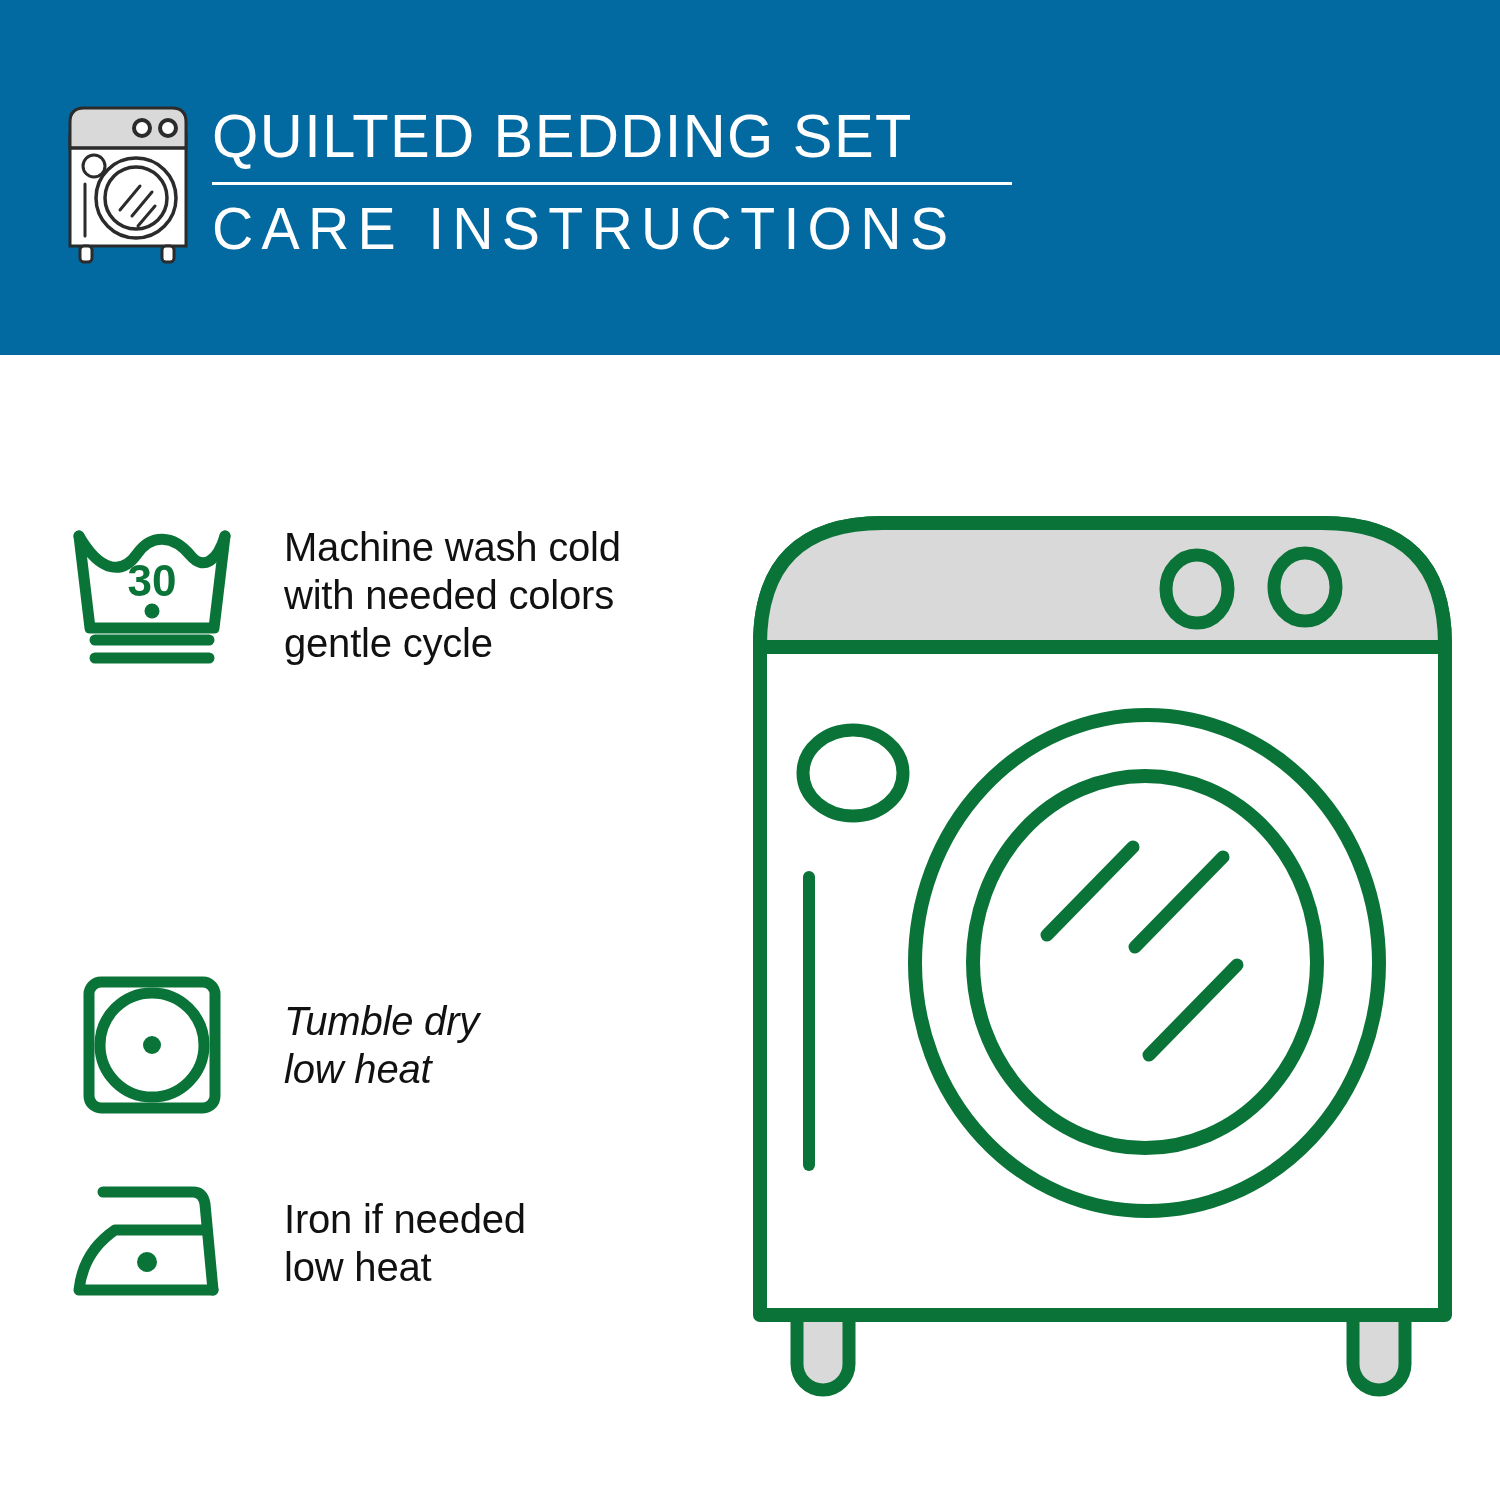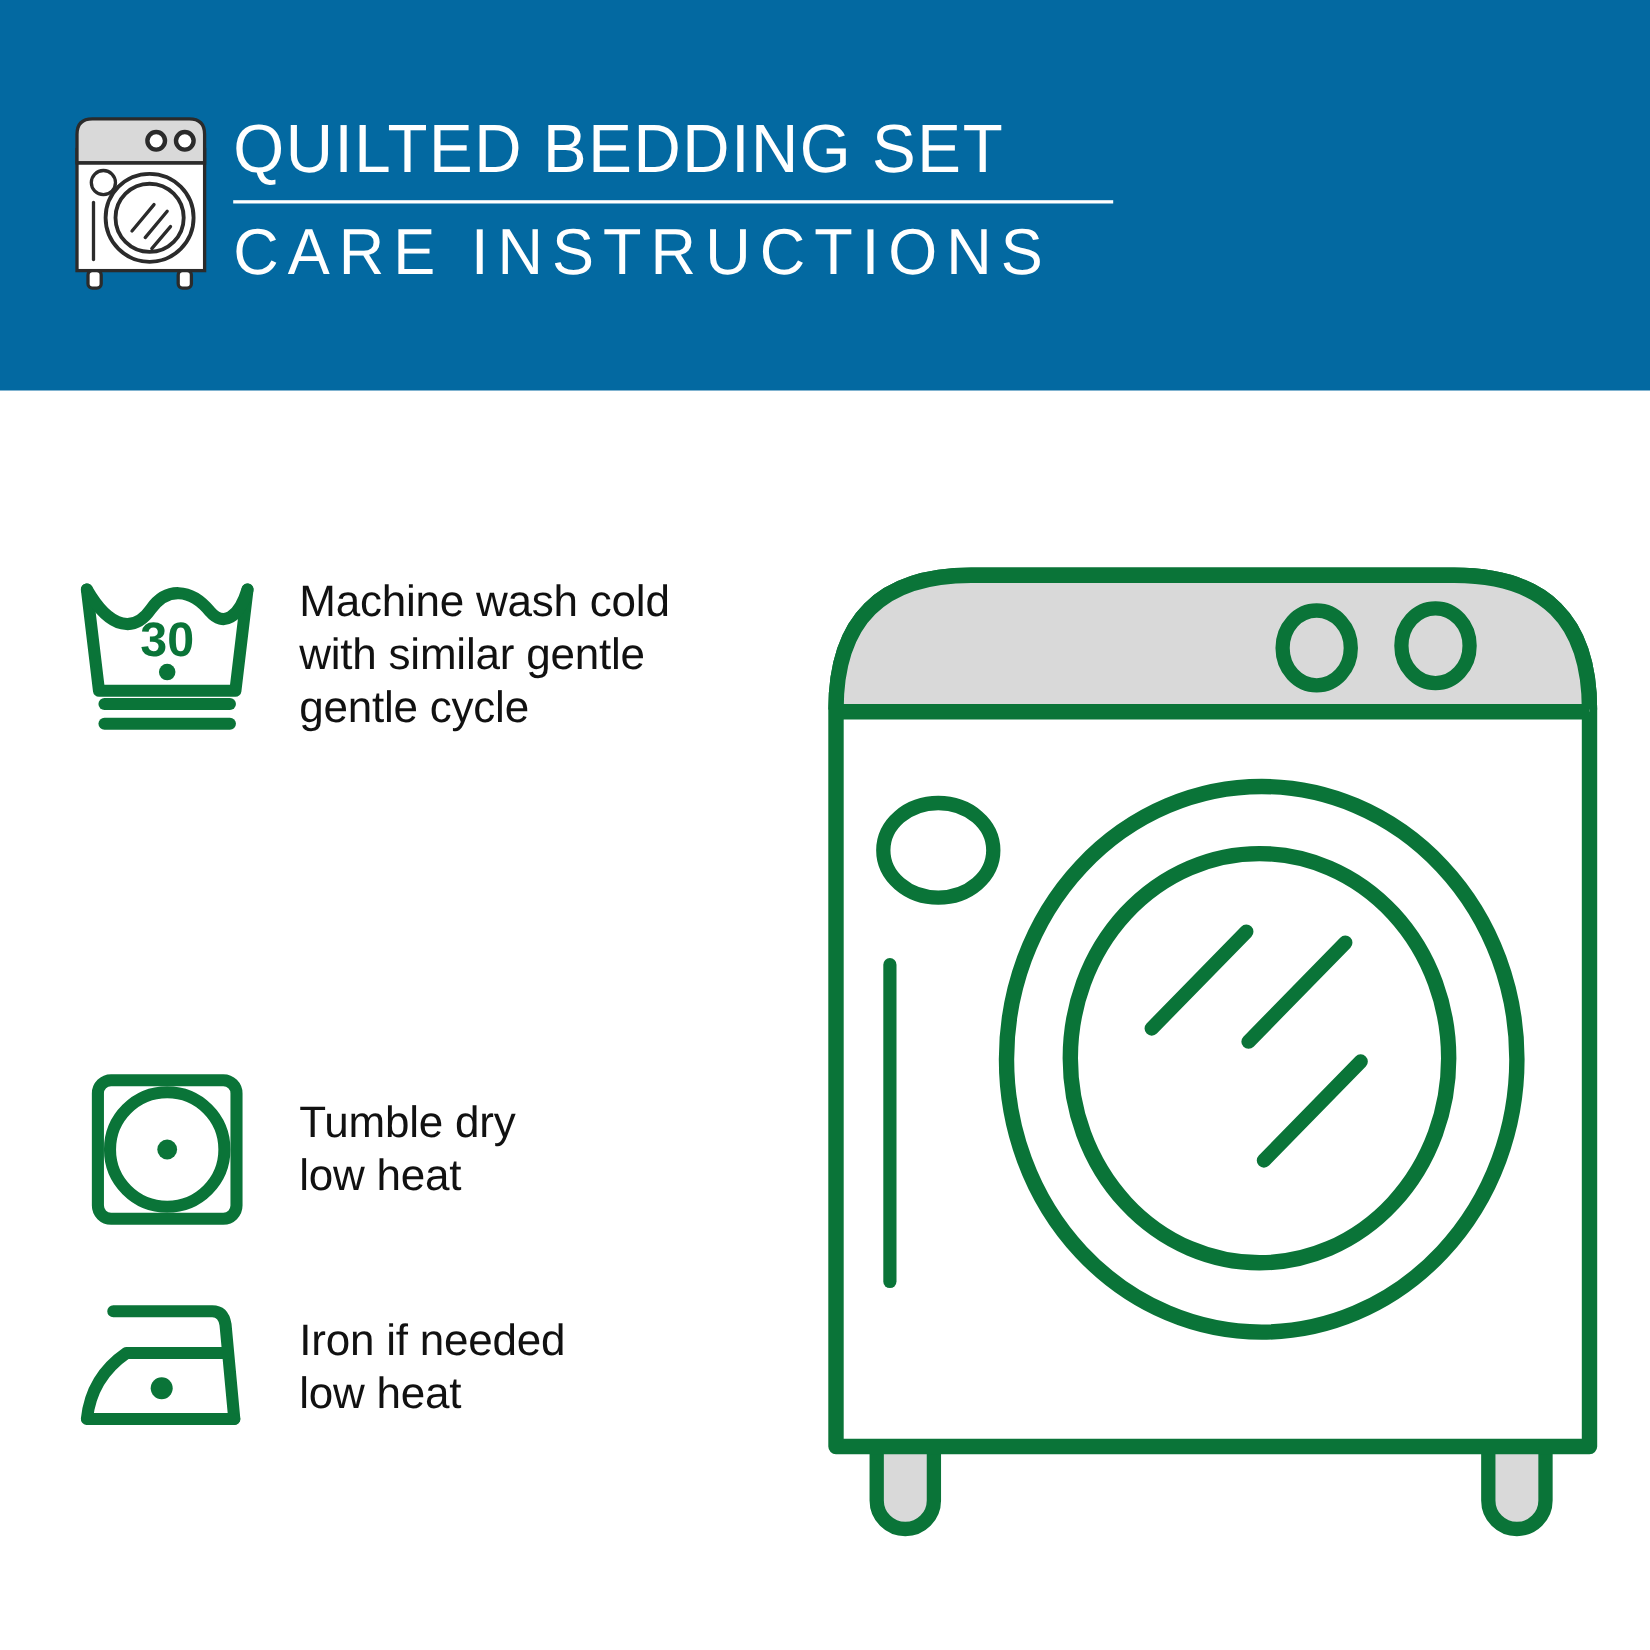--- a/index.html
+++ b/index.html
@@ -84,24 +84,25 @@
     width: 730px;
     height: 1145px;
   }
   .care-row {
     position: absolute;
     left: 62px;
     display: flex;
     flex-direction: row;
     align-items: center;
     width: 650px;
+    gap: 12px;
   }
   .care-row.r1 { top: 160px; }
   .care-row.r2 { top: 378px; }
-  .care-row.r3 { top: 610px; }
+  .care-row.r3 { top: 610px; font-style: italic; }
   .care-row.r4 { top: 808px; }
 
   .care-symbol {
     flex: 0 0 auto;
     width: 180px;
     height: 160px;
     display: flex;
     align-items: center;
     justify-content: center;
   }
@@ -178,21 +179,21 @@
 
         <line x1="28" y1="120" x2="142" y2="120" stroke="#0a7438" stroke-width="11" stroke-linecap="round"></line>
         <line x1="28" y1="138" x2="142" y2="138" stroke="#0a7438" stroke-width="11" stroke-linecap="round"></line>
 
         <text x="85" y="76" text-anchor="middle" font-family="Liberation Sans, sans-serif" font-size="44" font-weight="700" fill="#0a7438">30</text>
         <circle cx="85" cy="91" r="7.5" fill="#0a7438"></circle>
       </svg>
     </div>
     <div class="care-text">
       <span class="ln">Machine wash cold</span>
-      <span class="ln">with similar gentle</span>
+      <span class="ln">with needed colors</span>
       <span class="ln">gentle cycle</span>
     </div>
   </div>
 
 
   <div class="care-row r3">
     <div class="care-symbol">
       <svg viewBox="0 0 170 150" width="170" height="150" aria-hidden="true">
         <rect x="22" y="12" width="126" height="126" rx="12" fill="none" stroke="#0a7438" stroke-width="11"></rect>
         <circle cx="85" cy="75" r="52" fill="none" stroke="#0a7438" stroke-width="11"></circle>

